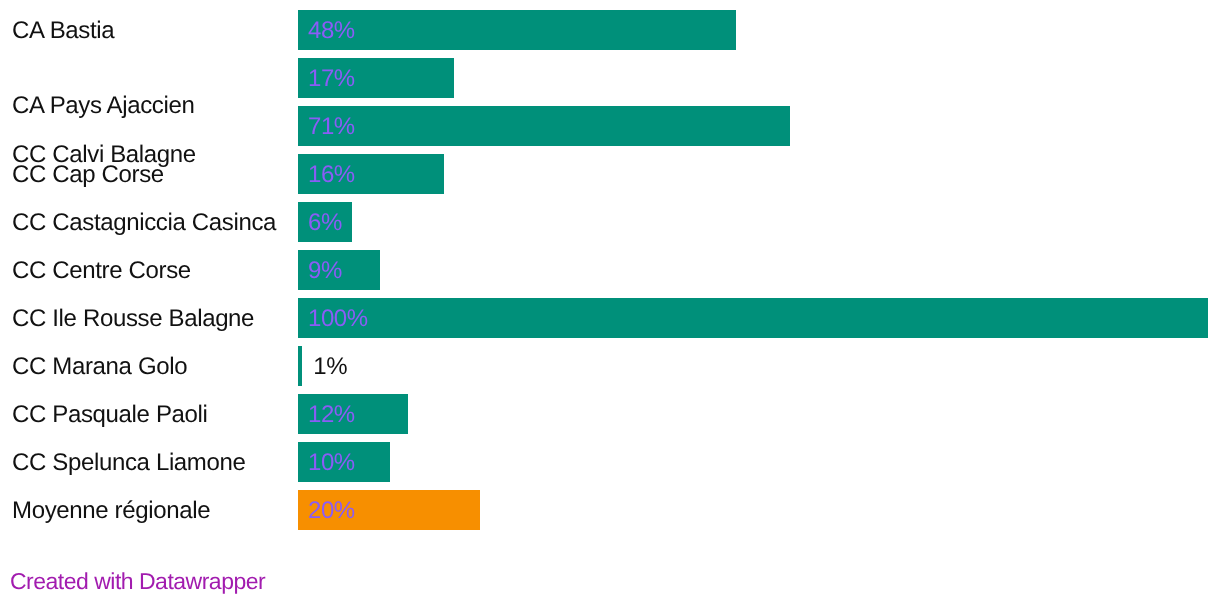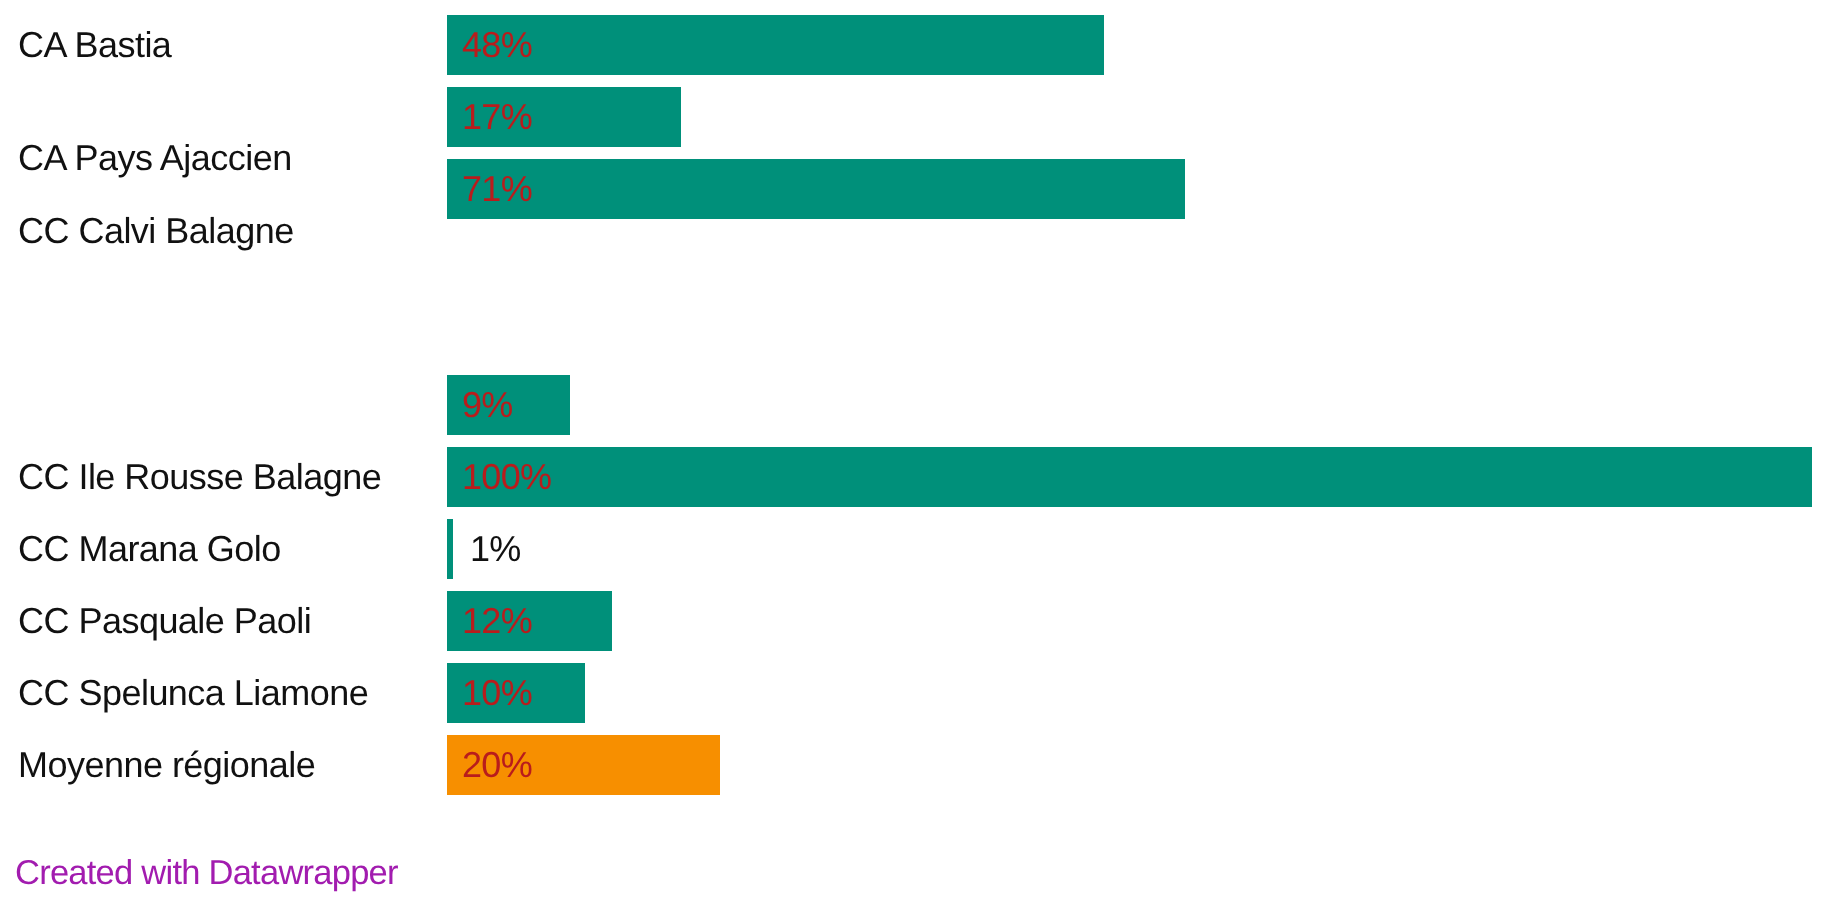--- a/index.html
+++ b/index.html
@@ -31,21 +31,21 @@
     font-size:24px; letter-spacing:-0.35px; line-height:1;
     color:#111111; white-space:nowrap;
   }
   .bar { position:absolute; top:0; }
   .bar-value {
     position:absolute;
     display:flex; align-items:center;
     font-size:24px; letter-spacing:-0.45px; line-height:1;
     white-space:nowrap;
   }
-  .bar-value.inside  { color:#b91c1c; }
+  .bar-value.inside  { color:#8b5cf6; }
   .bar-value.outside { color:#111111; }
   .footer {
     position:absolute; left:10px; top:569.6px;
     font-size:23px; letter-spacing:-0.5px; line-height:1;
     color:#a21caf; white-space:nowrap;
   }
 </style>
 </head>
 <body>
 
@@ -60,21 +60,32 @@
       <div class="row" style="display: block; top: 57.92px; height: 39.7px;">
     <div class="row-label" style="top: 0.9px; height: 39.7px; margin-top: 27px;">CA Pays Ajaccien</div>
     <div class="bar" style="left: 298px; width: 155.974px; height: 39.7px; background: rgb(0, 144, 122);"></div>
     <div class="bar-value inside" style="left: 308px; top: 1.1px; height: 39.7px;">17%</div>
   </div>
       <div class="row" style="display: block; top: 105.94px; height: 39.7px;">
     <div class="row-label" style="top: 0.9px; height: 39.7px; margin-top: 28px;">CC Calvi Balagne</div>
     <div class="bar" style="left: 298px; width: 492.037px; height: 39.7px; background: rgb(0, 144, 122);"></div>
     <div class="bar-value inside" style="left: 308px; top: 1.1px; height: 39.7px;">71%</div>
   </div>
+      <div class="row" style="display: block; top: 153.96px; height: 39.7px;">
+    <div class="row-label" style="top: 0.9px; height: 39.7px;">CC Cap Corse</div>
+    <div class="bar" style="left: 298px; width: 145.964px; height: 39.7px; background: rgb(0, 144, 122);"></div>
+    <div class="bar-value inside" style="left: 308px; top: 1.1px; height: 39.7px;">16%</div>
+  </div>
+      <div class="row" style="display: block; top: 201.98px; height: 39.7px;">
+    <div class="row-label" style="top: 0.9px; height: 39.7px;">CC Castagniccia Casinca</div>
+    <div class="bar" style="left: 298px; width: 53.963px; height: 39.7px; background: rgb(0, 144, 122);"></div>
+    <div class="bar-value inside" style="left: 308px; top: 1.1px; height: 39.7px;">6%</div>
+  </div>
       <div class="row" style="display: block; top: 250px; height: 39.7px;">
+    <div class="row-label" style="top: 0.9px; height: 39.7px;">CC Centre Corse</div>
     <div class="bar" style="left: 298px; width: 81.991px; height: 39.7px; background: rgb(0, 144, 122);"></div>
     <div class="bar-value inside" style="left: 308px; top: 1.1px; height: 39.7px;">9%</div>
   </div>
       <div class="row" style="display: block; top: 298.02px; height: 39.7px;">
     <div class="row-label" style="top: 0.9px; height: 39.7px;">CC Ile Rousse Balagne</div>
     <div class="bar" style="left: 298px; width: 910px; height: 39.7px; background: rgb(0, 144, 122);"></div>
     <div class="bar-value inside" style="left: 308px; top: 1.1px; height: 39.7px;">100%</div>
   </div>
       <div class="row" style="display: block; top: 346.04px; height: 39.7px;">
     <div class="row-label" style="top: 0.9px; height: 39.7px;">CC Marana Golo</div>

